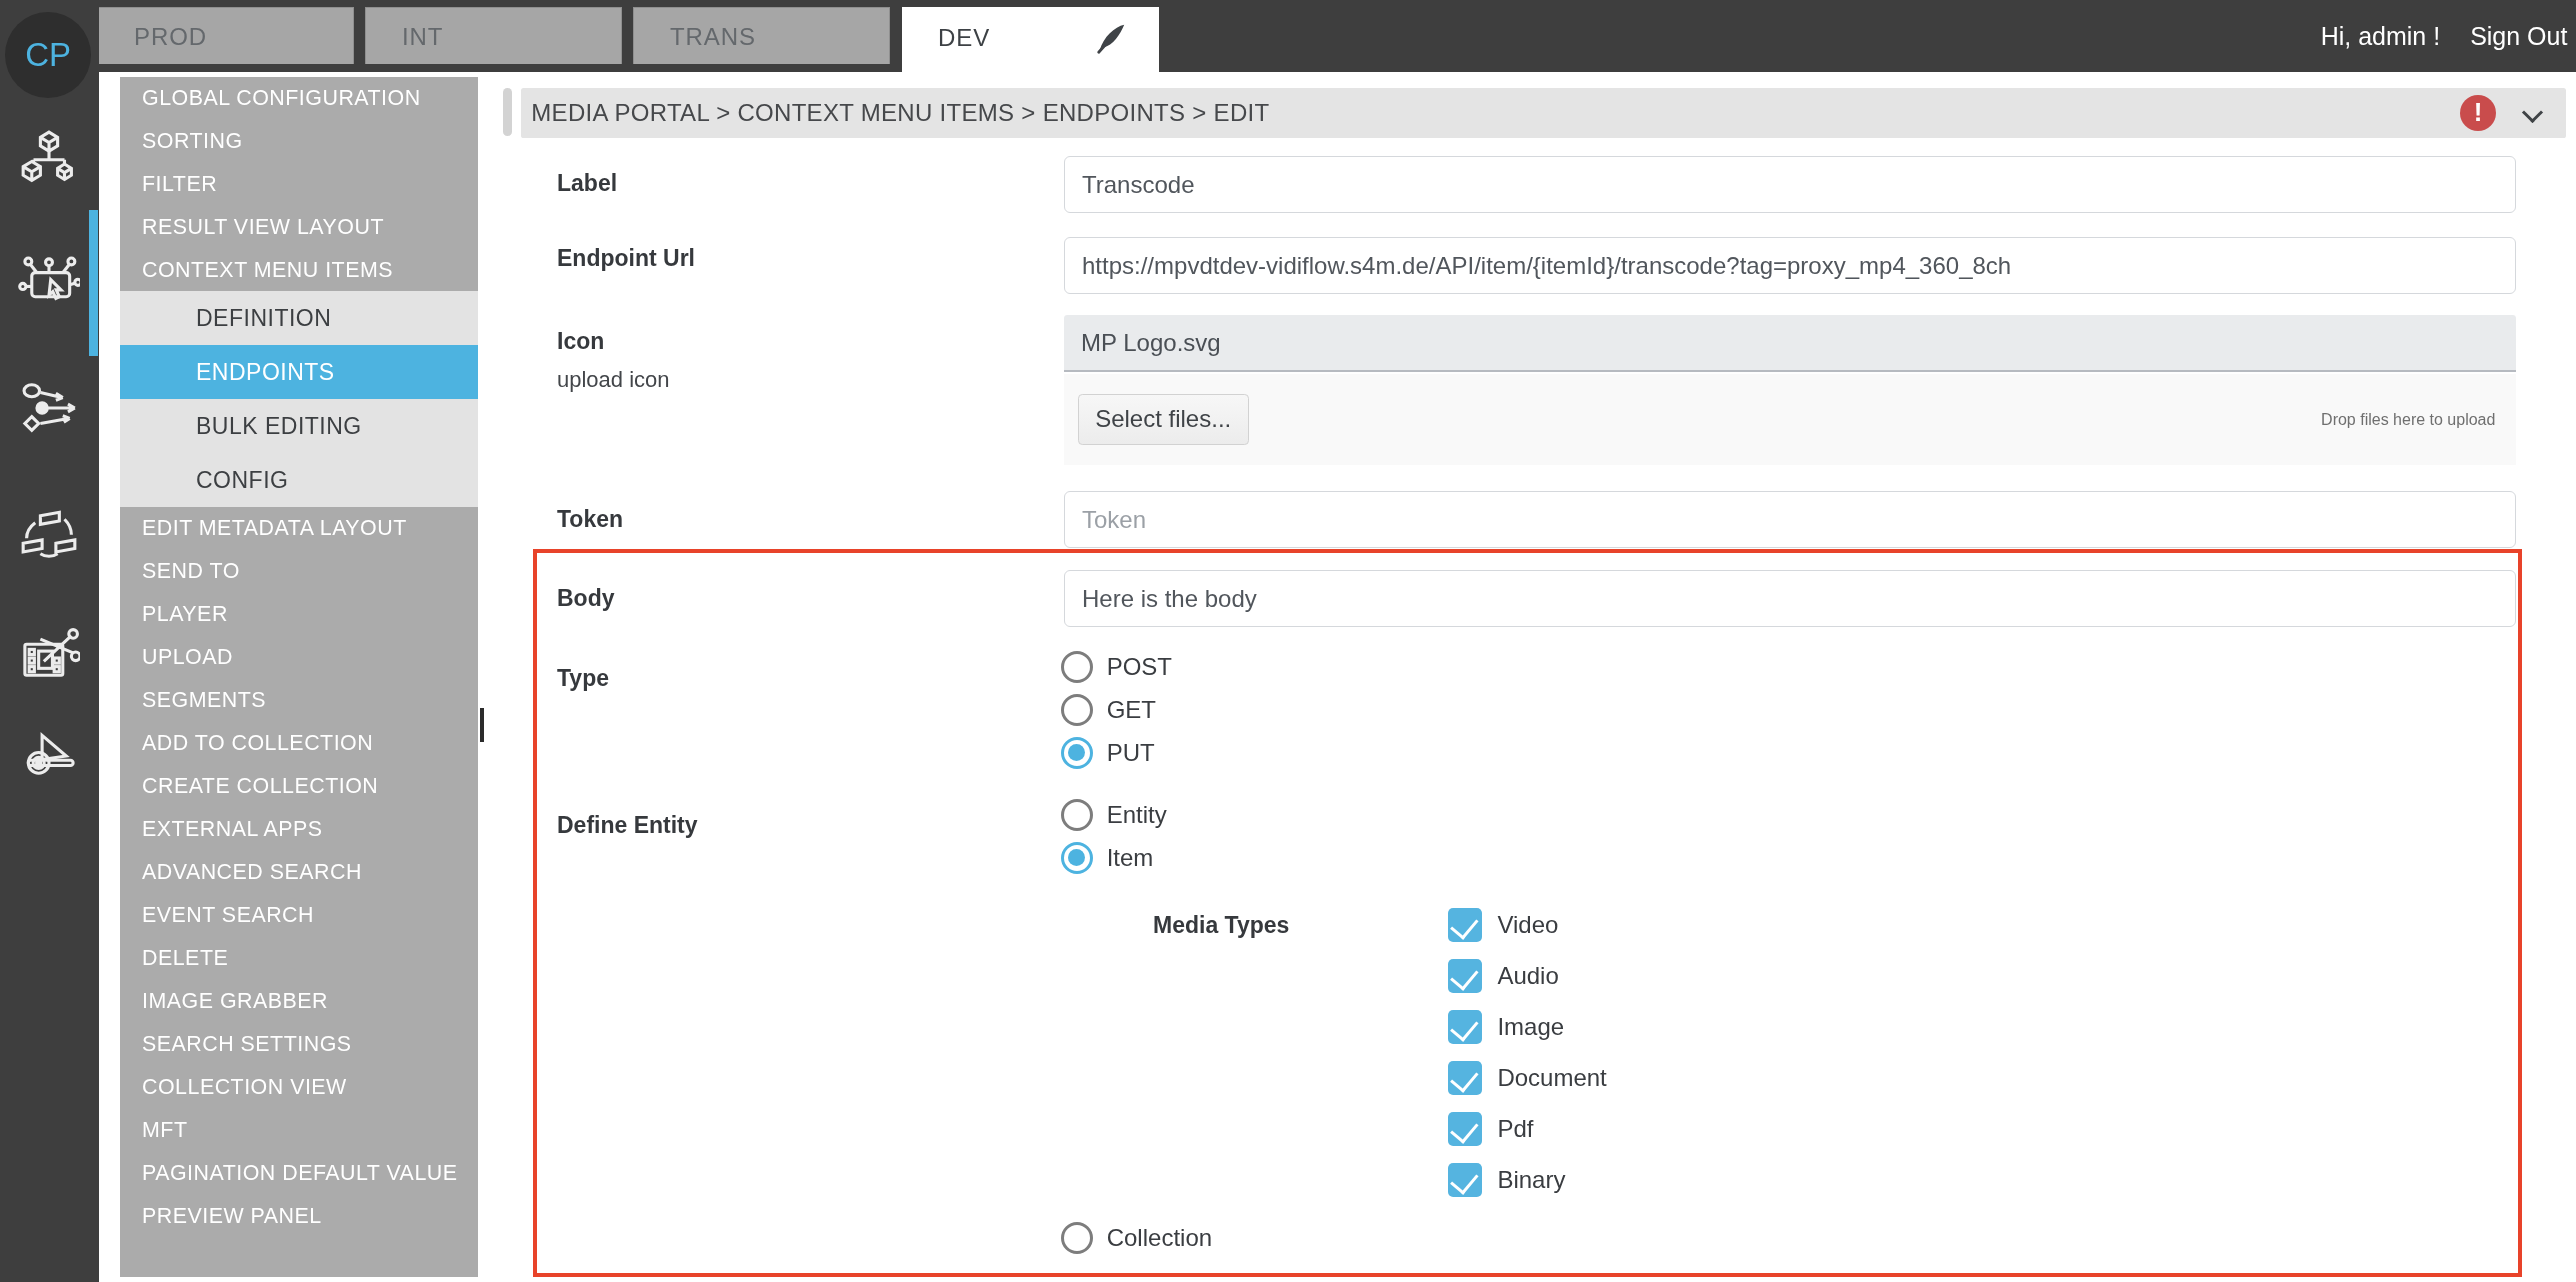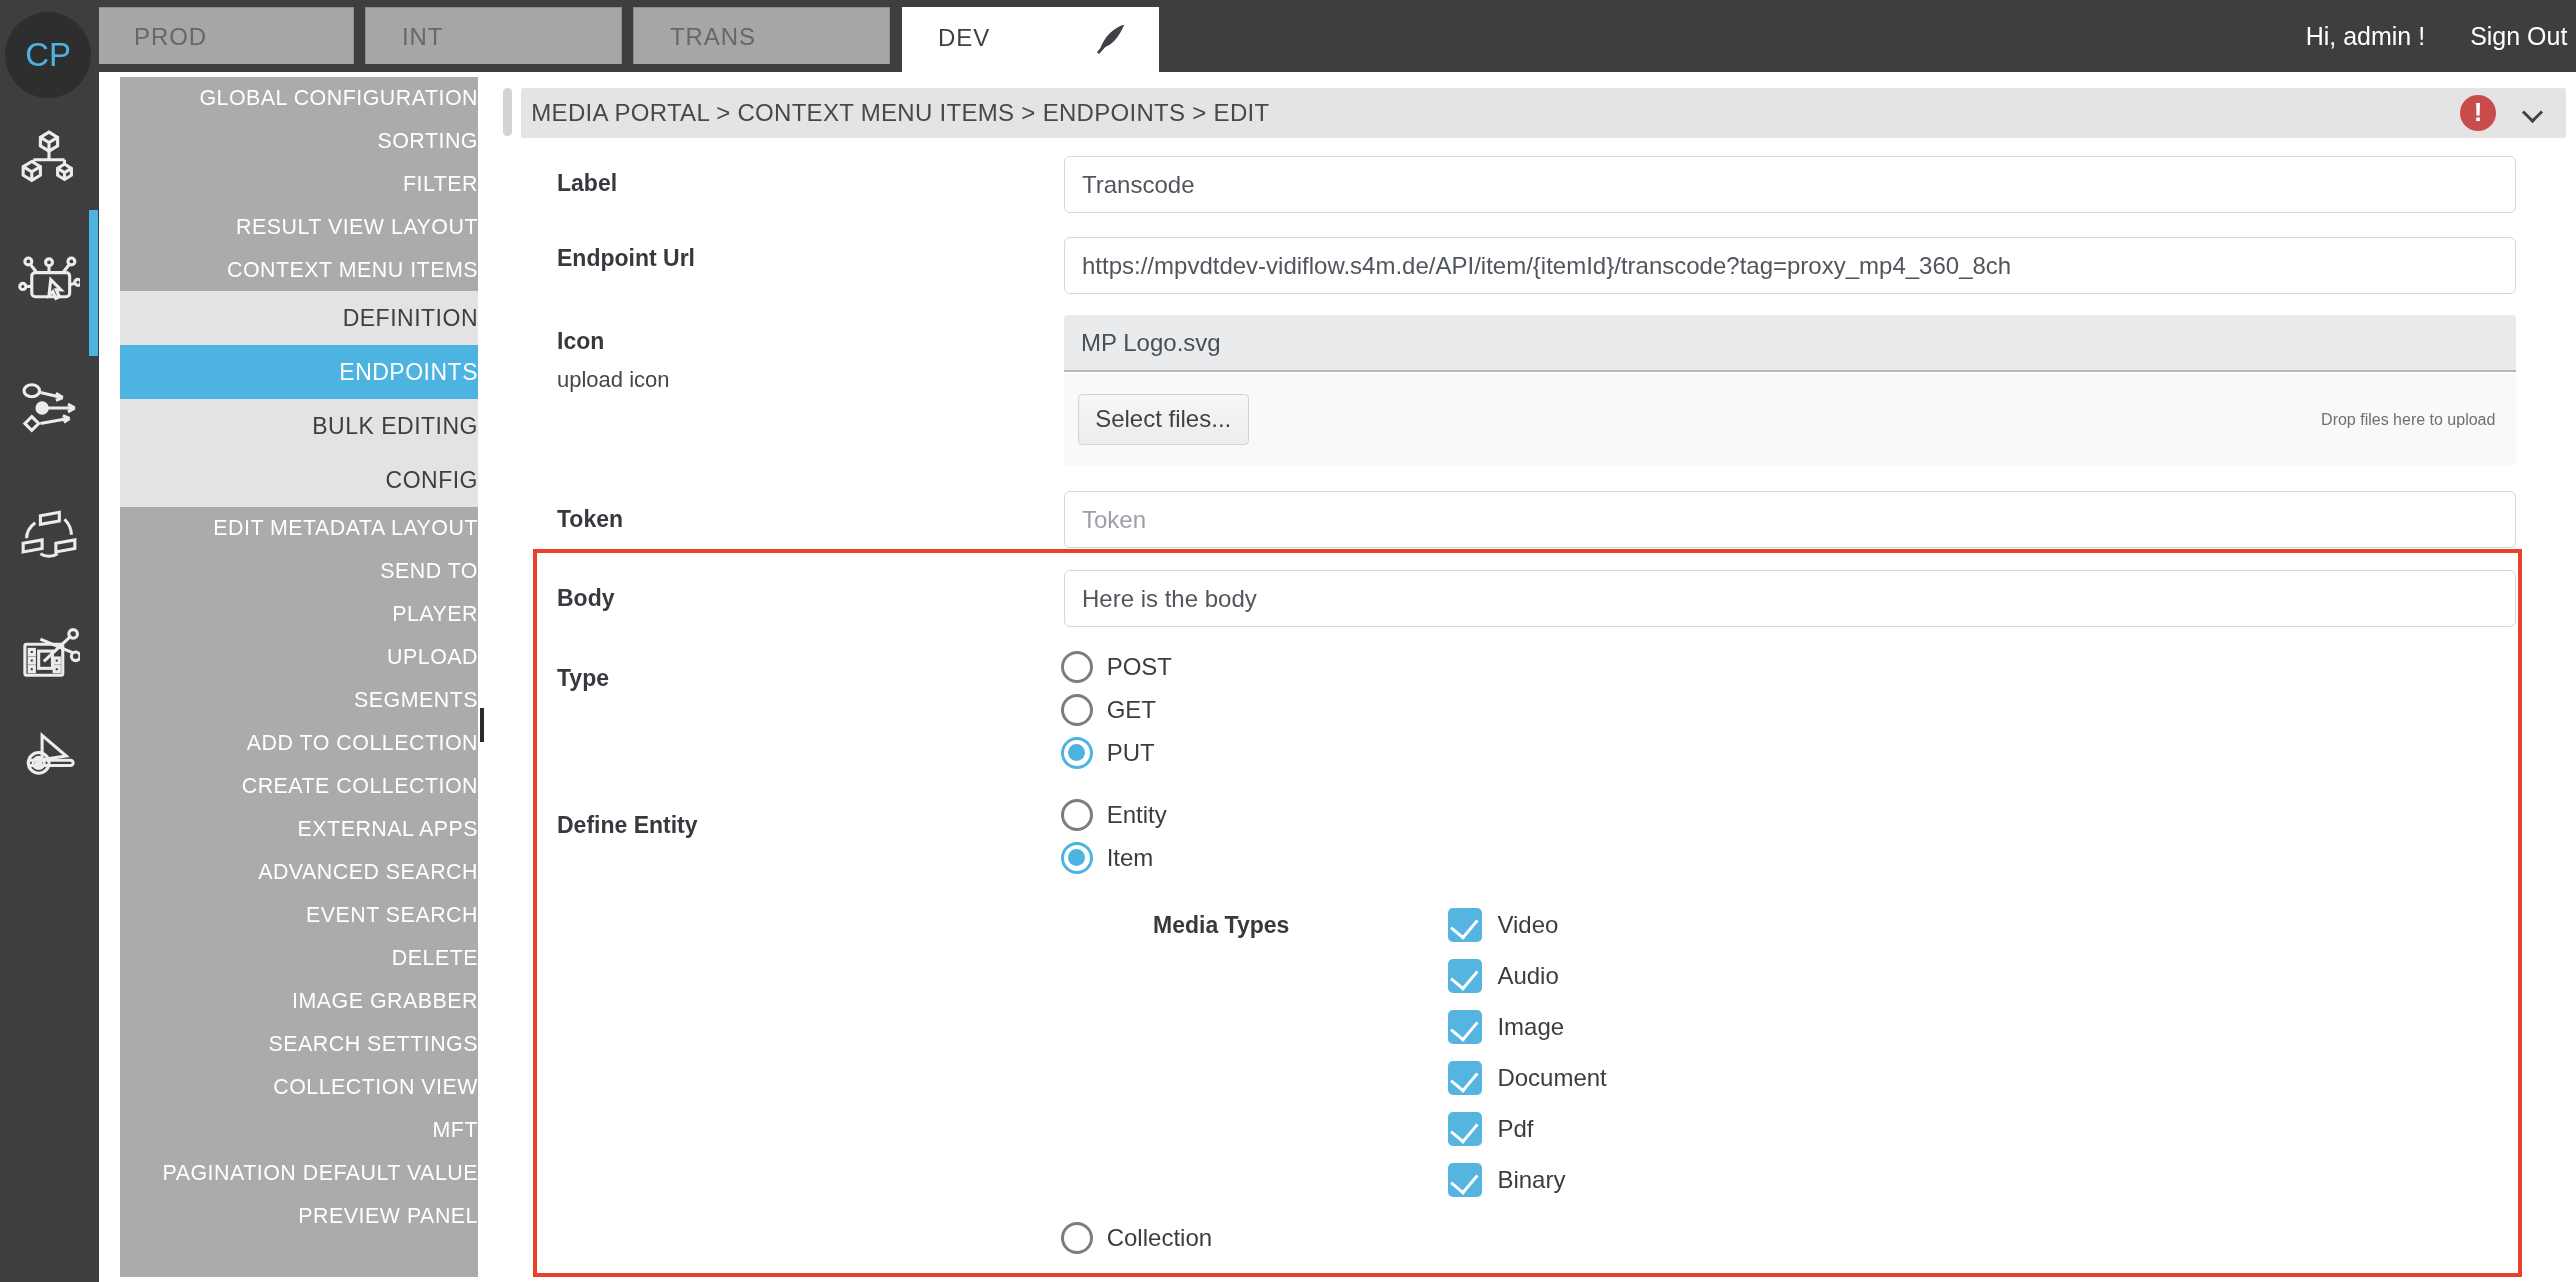--- a/index.html
+++ b/index.html
@@ -7,31 +7,31 @@
         font-family:"Liberation Sans", sans-serif;background:#fff;}
   
   .topbar{position:absolute;left:0;top:0;width:2576px;height:72px;background:#3e3e3e;}
   .tab{position:absolute;top:6.9px;width:257px;height:57px;background:#a6a6a6;
        color:#64686c;font-size:24px;line-height:57px;padding-left:36px;box-sizing:border-box;
        letter-spacing:0.9px;border:0.9px solid #8f8f8f;border-bottom:none;cursor:pointer;}
   .tab.active{height:65px;background:#ffffff;color:#3d4145;border:none;line-height:62px;}
   .tab0{left:97px;} .tab1{left:365px;} .tab2{left:633px;} .tab3{left:902px;}
   .feather{position:absolute;right:31px;top:15.4px;width:34px;height:34px;}
   .userbox{position:absolute;right:8.6px;top:0;height:72px;line-height:72px;color:#fff;font-size:25px;}
-  .userbox .greet{margin-right:38px;}
+  .userbox .greet{margin-right:23px;}
   .userbox .signout{cursor:pointer;}
   
   .rail{position:absolute;left:0;top:0;width:99px;height:1282px;background:#3e3e3e;z-index:5;}
   .logo-circle{position:absolute;left:5.1px;top:12px;width:86px;height:86px;border-radius:50%;
         background:#2e2e2e;color:#4db3e0;font-size:33px;display:flex;align-items:center;justify-content:center;}
   .rail-icon{position:absolute;left:18px;width:62px;height:62px;cursor:pointer;}
   .ri0{top:127px;} .ri1{top:252px;} .ri2{top:377px;} .ri3{top:502px;} .ri4{top:627px;} .ri5{top:725px;}
   .rail-indicator{position:absolute;left:89px;top:210px;width:9.4px;height:146px;background:#4db3e0;}
   
-  .sidebar{position:absolute;left:120px;top:77px;width:358px;height:1200px;background:#ababab;text-align:right;}
+  .sidebar{position:absolute;left:120px;top:77px;width:358px;height:1200px;background:#ababab;}
   .side-item{height:43px;line-height:43px;padding-left:22px;color:#ffffff;font-size:21.4px;
              letter-spacing:0.5px;cursor:pointer;white-space:nowrap;overflow:hidden;}
   .side-sub{position:absolute;left:0;top:214px;width:358px;background:#e3e3e3;}
   .side-sub .side-item{height:54px;line-height:54px;padding-left:76px;color:#3c3f42;font-size:23px;}
   .side-sub .side-item.active{background:#4db3e0;color:#ffffff;}
   .side-more{position:absolute;left:0;top:430px;width:358px;}
   .splitter-caret{position:absolute;left:480px;top:708px;width:4.3px;height:34px;background:#2b2b2b;}
   .scroll-thumb{position:absolute;left:503px;top:88px;width:8.6px;height:48px;background:#d3d3d3;border-radius:4.3px;}
   
   .crumbbar{position:absolute;left:521px;top:88px;width:2045px;height:50px;background:#e4e4e4;border-radius:2.6px;}

